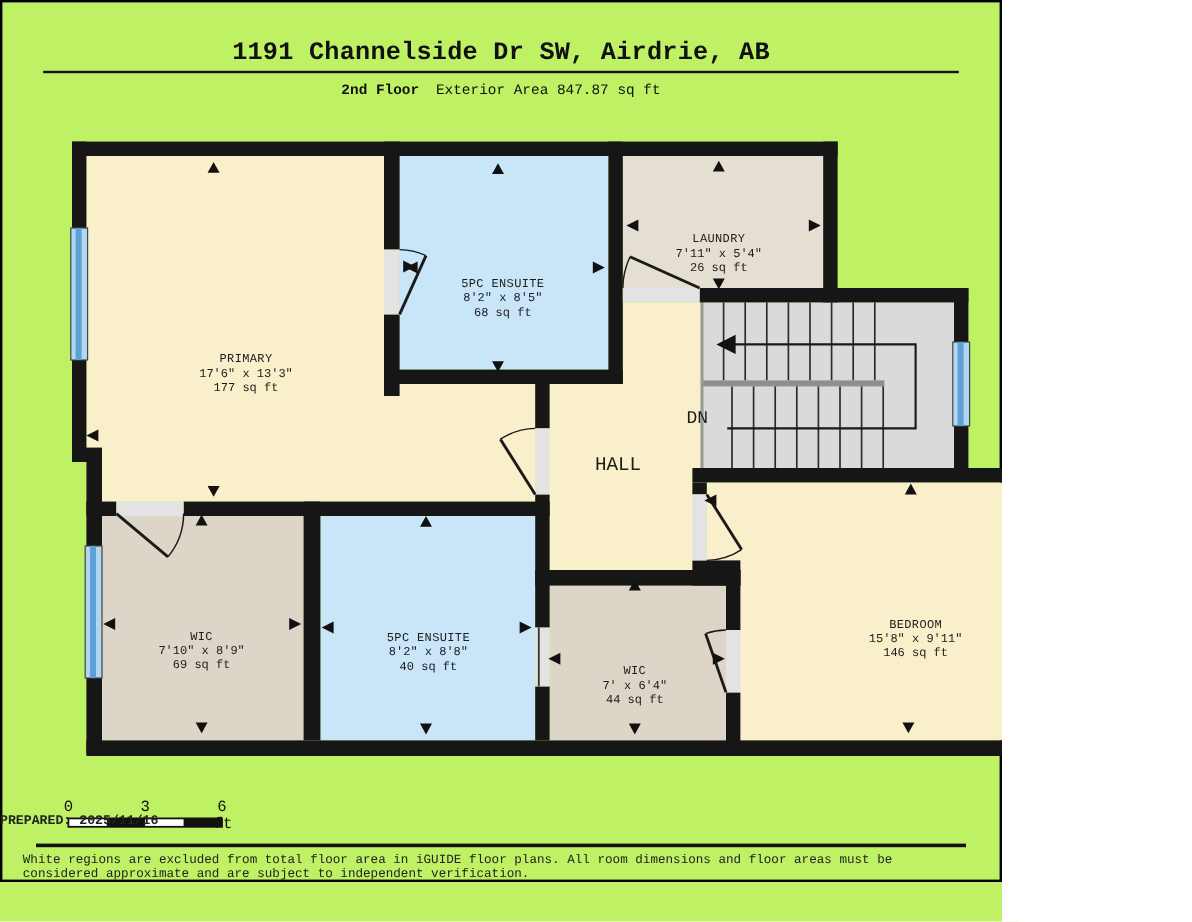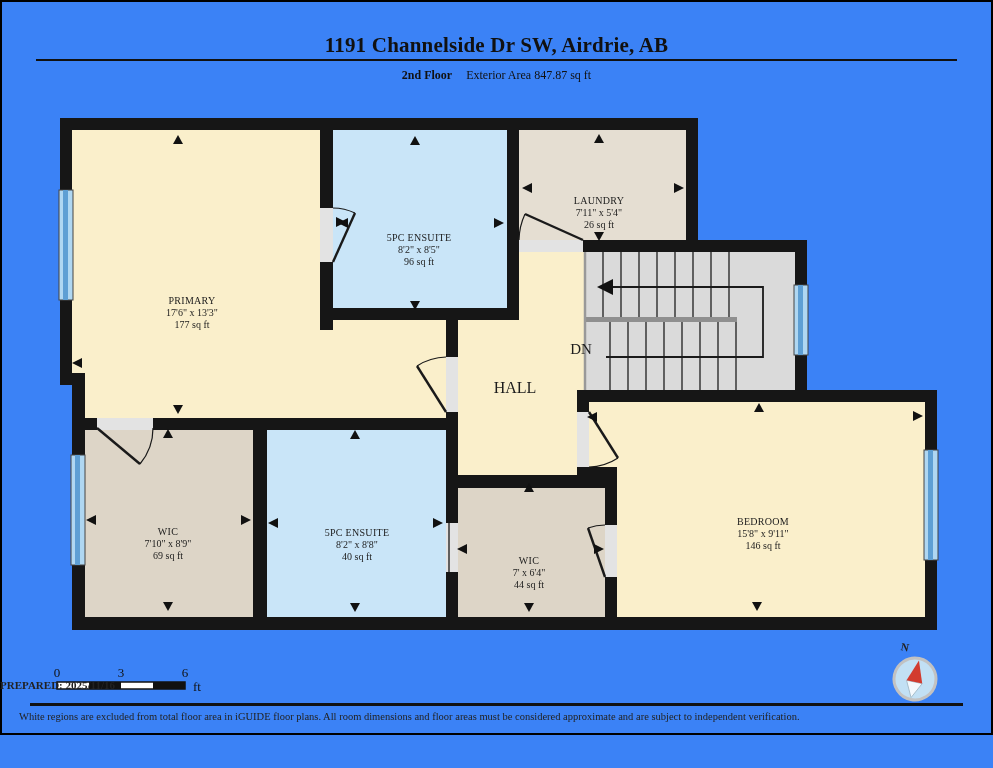--- a/index.html
+++ b/index.html
@@ -1,17 +1,17 @@
 <!DOCTYPE html>
 <html><head>
 <meta charset="utf-8">
 <style>
   html,body{margin:0;padding:0;background:#fff;}
-  .page{position:relative;width:993px;height:768px;background:#3b82f6;overflow:hidden;
-        font-family:Liberation Serif, serif;color:#111;}
+  .page{position:relative;width:835px;height:768px;background:#bef264;overflow:hidden;
+        font-family:Liberation Mono, monospace;color:#111;}
   .frame{position:absolute;left:0;top:0;right:0;height:735px;border:2px solid #000;box-sizing:border-box;}
   .title{position:absolute;top:33px;left:0;width:100%;text-align:center;
          font-size:21px;font-weight:bold;letter-spacing:0.2px;}
   .title-rule{position:absolute;top:59px;left:36px;right:36px;height:2px;background:#111;}
   .subtitle{position:absolute;top:68px;left:0;width:100%;text-align:center;font-size:12px;}
   .subtitle b{margin-right:14px;}
   .plan-svg{position:absolute;left:0;top:0;}
   .room-label{position:absolute;transform:translate(-50%,-50%);text-align:center;
               font-size:10px;line-height:12px;color:#1c1c1c;white-space:nowrap;margin-top:22px;}
   .room-label .rname{letter-spacing:0.3px;}
@@ -213,29 +213,29 @@
       <rect x="153" y="682" width="32" height="7" fill="#111"></rect>
     </g>
 
     <g transform="rotate(12 915 679)">
       <circle cx="915" cy="679" r="21" fill="#C2E0F4" stroke="#C2C2C2" stroke-width="3"></circle>
       <polygon points="915,698 907,682 923,682" fill="#F4F9FD" stroke="#9FB6C4" stroke-width="0.8"></polygon>
       <polygon points="915,660 907,682 923,682" fill="#D23B2F"></polygon>
     </g>
   </svg>
 
-  <div class="room-label" style="left:192px;top:291px">
+  <div class="room-label" style="left:205px;top:291px">
     <div class="rname">PRIMARY</div>
     <div>17'6" x 13'3"</div>
     <div>177 sq ft</div>
   </div>
   <div class="room-label" style="left:419px;top:228px">
     <div class="rname">5PC ENSUITE</div>
     <div>8'2" x 8'5"</div>
-    <div>96 sq ft</div>
+    <div>68 sq ft</div>
   </div>
   <div class="room-label" style="left:599px;top:191px">
     <div class="rname">LAUNDRY</div>
     <div>7'11" x 5'4"</div>
     <div>26 sq ft</div>
   </div>
   <div class="small-label" style="left:515px;top:388px">HALL</div>
   <div class="small-label" style="left:581px;top:349px;font-size:15px">DN</div>
   <div class="room-label" style="left:168px;top:522px">
     <div class="rname">WIC</div>
@@ -254,19 +254,19 @@
   </div>
   <div class="room-label" style="left:763px;top:512px">
     <div class="rname">BEDROOM</div>
     <div>15'8" x 9'11"</div>
     <div>146 sq ft</div>
   </div>
 
   <div class="scale-tick" style="left:57px;top:665px">0</div>
   <div class="scale-tick" style="left:121px;top:665px">3</div>
   <div class="scale-tick" style="left:185px;top:665px">6</div>
-  <div class="scale-unit" style="left:193px;top:679px">ft</div>
+  <div class="scale-unit" style="left:178px;top:679px">ft</div>
   <div class="prepared">PREPARED: 2025/11/16</div>
   <div class="north-label">N</div>
 
   <div class="footer-rule"></div>
   <div class="disclaimer">White regions are excluded from total floor area in iGUIDE floor plans. All room dimensions and floor areas must be considered approximate and are subject to independent verification.</div>
 </div>
 
 </body></html>

